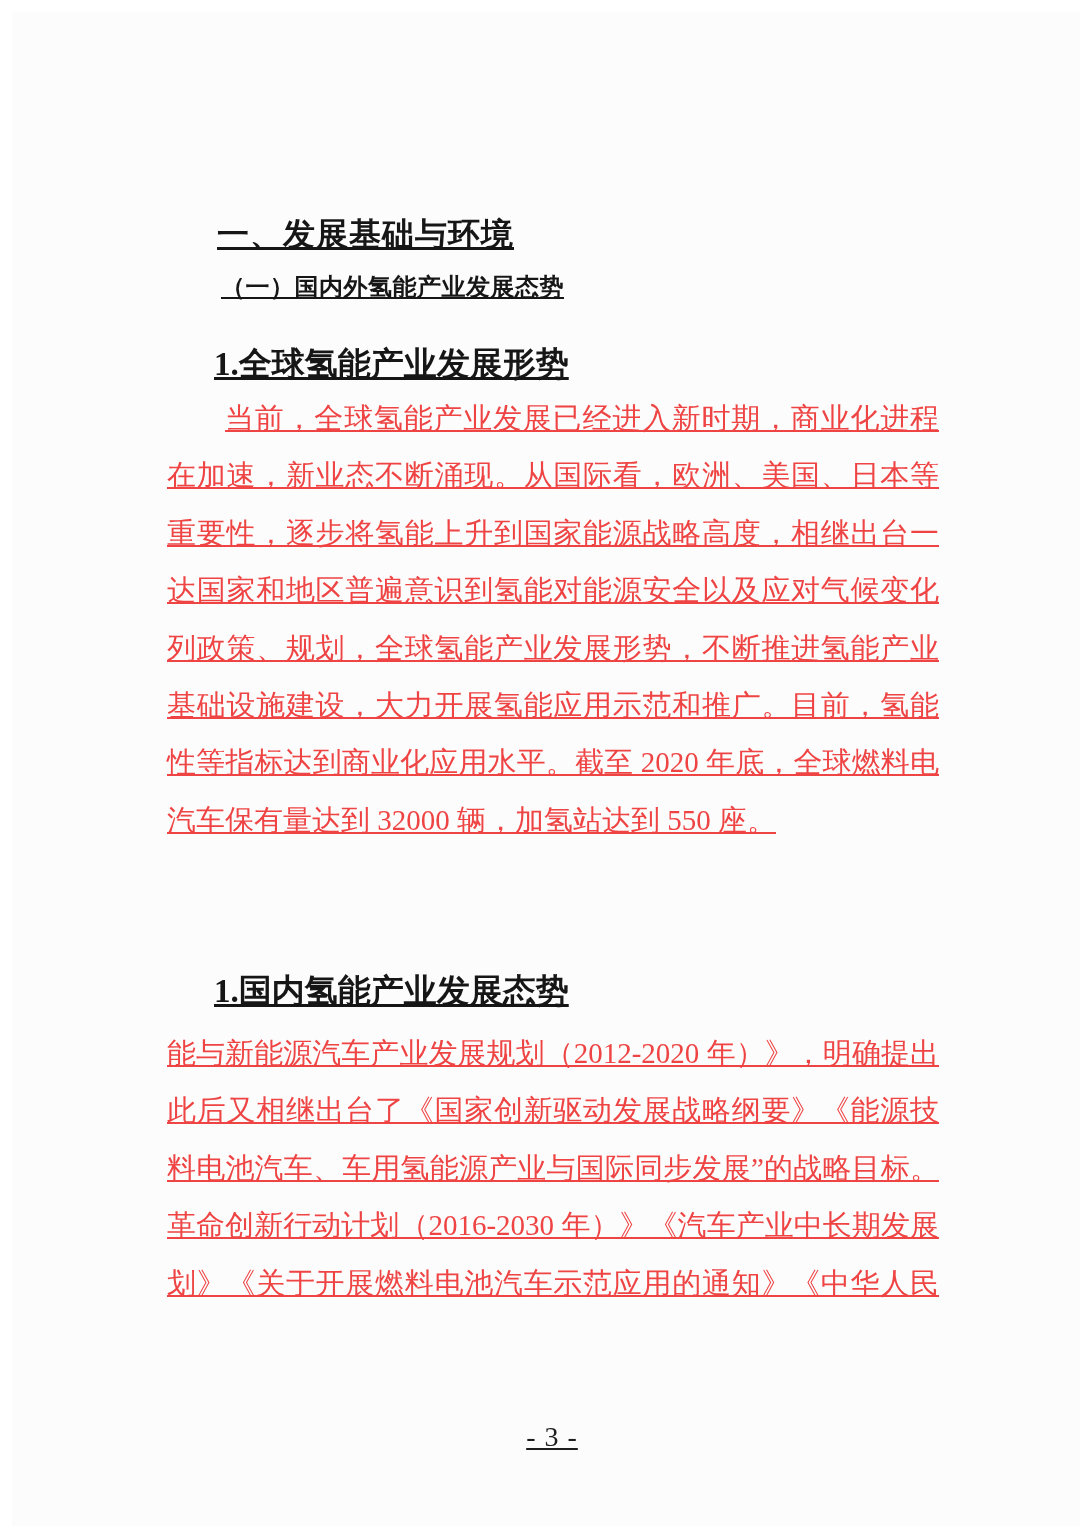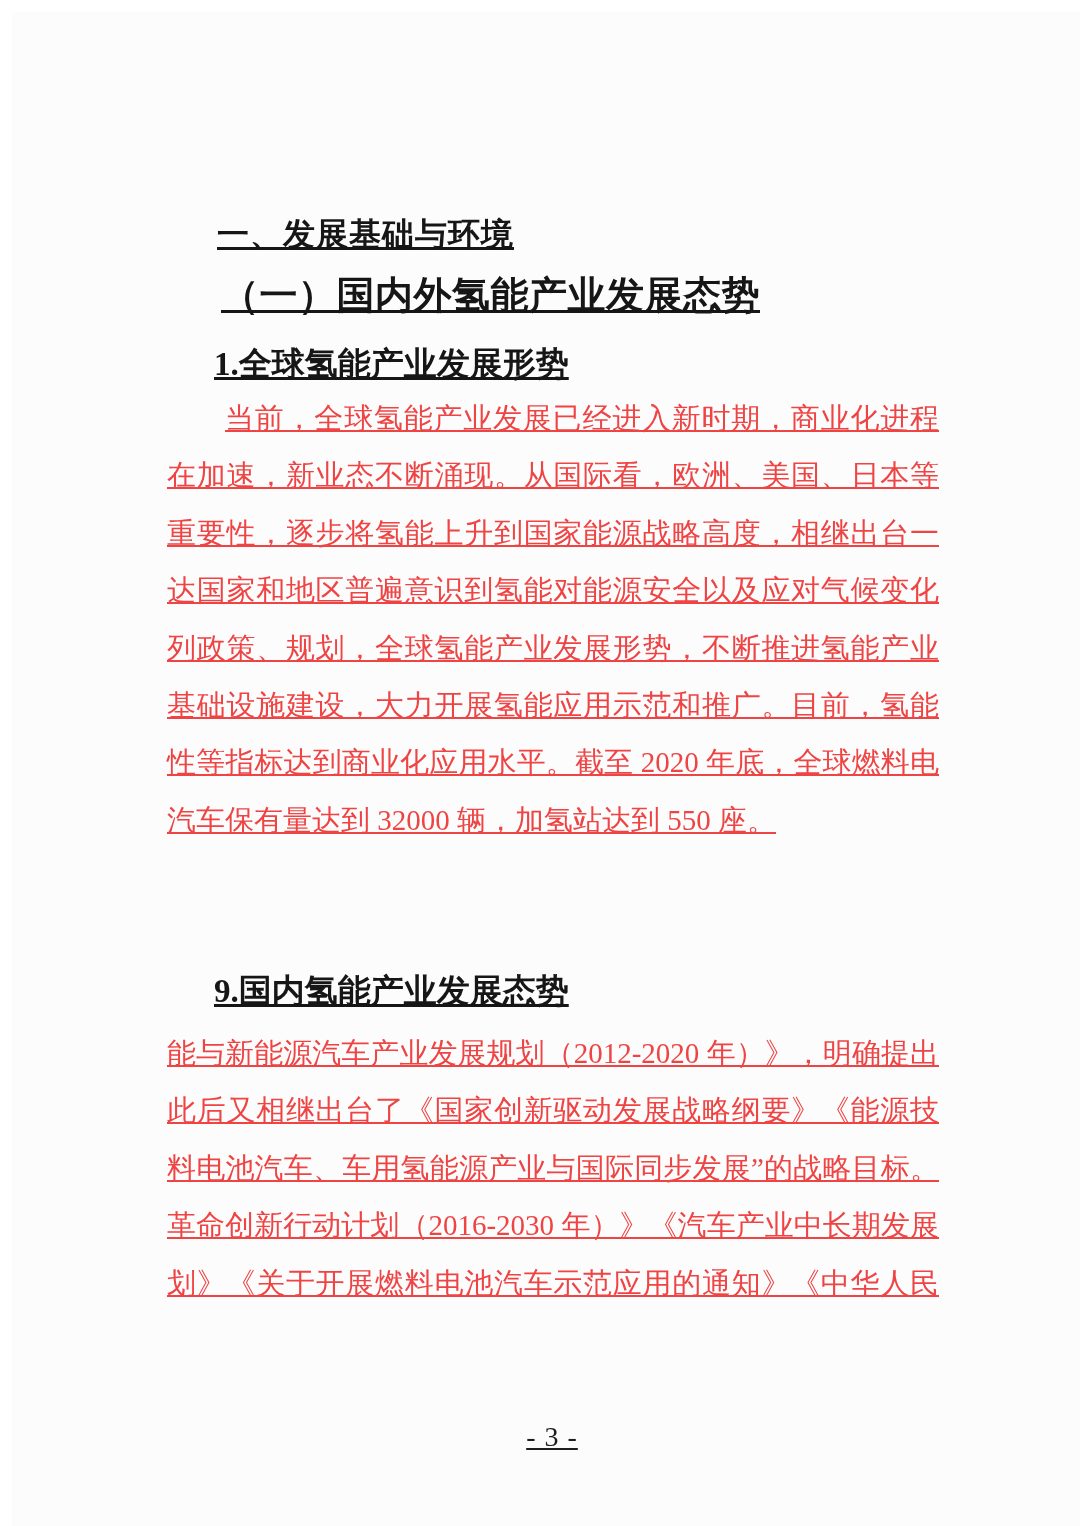--- a/index.html
+++ b/index.html
@@ -23,21 +23,21 @@
     line-height: 1.25;
   }
   .h1 {
     left: 199px; top: 196px;
     font-size: 32px;
     letter-spacing: 1px;
     font-family: "Liberation Sans", "DejaVu Sans", sans-serif;
   }
   .h2 {
     left: 203px; top: 254px;
-    font-size: 38px;
+    font-size: 24px;
     letter-spacing: 0.5px;
   }
   .h3 {
     left: 196px; top: 326px;
     font-size: 33px;
   }
   .h4 {
     left: 196px; top: 953px;
     font-size: 33px;
   }
@@ -88,21 +88,21 @@
     <div class="line first">当前，全球氢能产业发展已经进入新时期，商业化进程正</div>
     <div class="line">在加速，新业态不断涌现。从国际看，欧洲、美国、日本等发</div>
     <div class="line">重要性，逐步将氢能上升到国家能源战略高度，相继出台一系</div>
     <div class="line">达国家和地区普遍意识到氢能对能源安全以及应对气候变化的</div>
     <div class="line">列政策、规划，全球氢能产业发展形势，不断推进氢能产业</div>
     <div class="line">基础设施建设，大力开展氢能应用示范和推广。目前，氢能及</div>
     <div class="line">性等指标达到商业化应用水平。截至 2020 年底，全球燃料电池</div>
     <div class="line no-stretch">汽车保有量达到 32000 辆，加氢站达到 550 座。</div>
   </div>
 
-  <div class="heading h4">9.国内氢能产业发展态势</div>
+  <div class="heading h4">1.国内氢能产业发展态势</div>
 
   <div class="para p2">
     <div class="line">能与新能源汽车产业发展规划（2012-2020 年）》，明确提出“燃</div>
     <div class="line">此后又相继出台了《国家创新驱动发展战略纲要》《能源技术</div>
     <div class="line">料电池汽车、车用氢能源产业与国际同步发展”的战略目标。</div>
     <div class="line">革命创新行动计划（2016-2030 年）》《汽车产业中长期发展规</div>
     <div class="line">划》《关于开展燃料电池汽车示范应用的通知》《中华人民共</div>
   </div>
 
   <div class="page-number">- 3 -</div>

